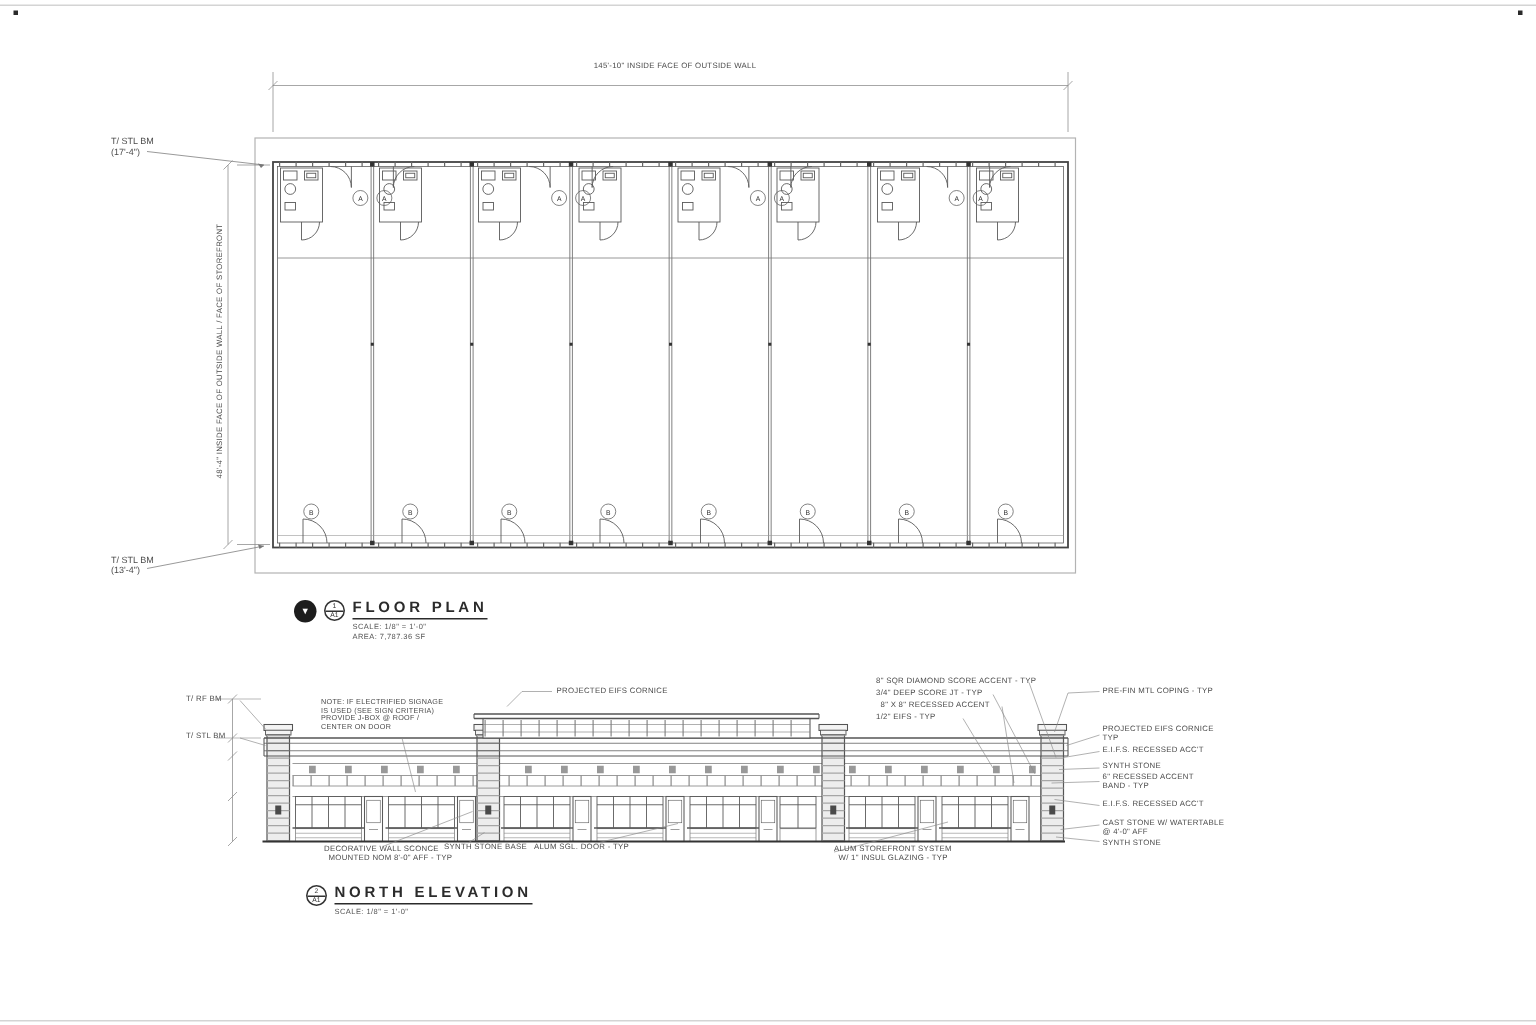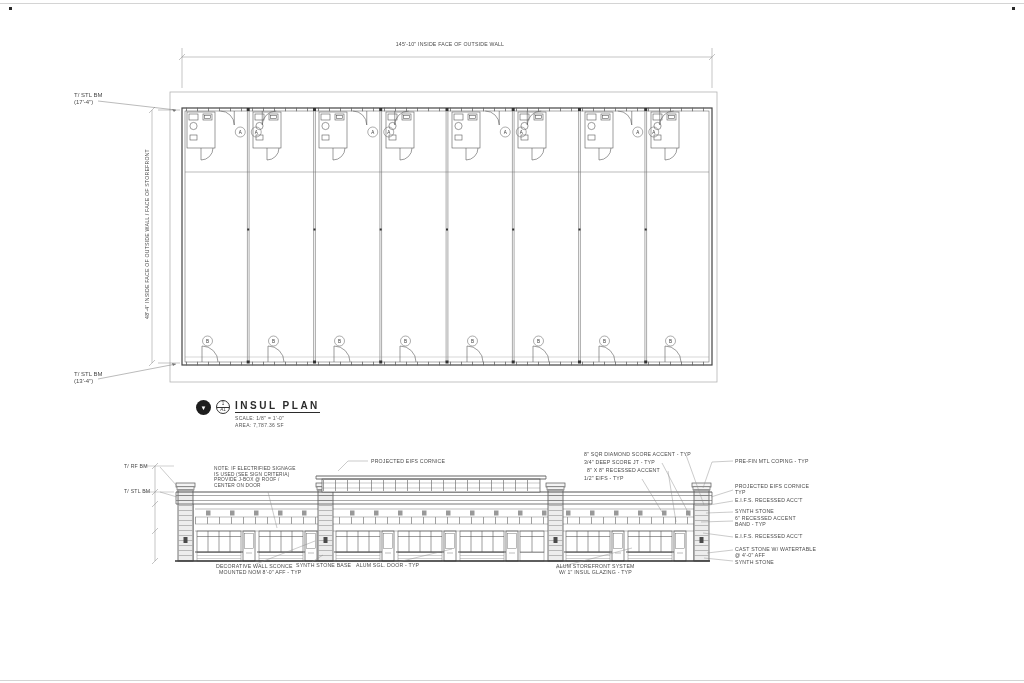--- a/index.html
+++ b/index.html
@@ -241,21 +241,21 @@
 
   <div class="t rot" style="left:47px;top:231px;width:200px">48'-4" INSIDE FACE OF OUTSIDE WALL / FACE OF STOREFRONT</div>
 
   <div class="titleRow" style="left:196px;top:400px">
     <div class="northDot">▼</div>
     <div class="bubble">
       <span class="top">1</span>
       <span class="bot">A1</span>
     </div>
     <div>
-      <div class="dTitle">INSUL PLAN</div>
+      <div class="dTitle">FLOOR PLAN</div>
       <div class="dSub">SCALE: 1/8" = 1'-0"</div>
       <div class="dSub">AREA: 7,787.36 SF</div>
     </div>
   </div>
 
   <div class="t" style="left:124px;top:463px">T/ RF BM</div>
   <div class="t" style="left:124px;top:488px">T/ STL BM</div>
 
   <div style="position:absolute;left:214px;top:466px">
     <div class="t" style="position:static;font-size:4.8px;line-height:5.6px">NOTE: IF ELECTRIFIED SIGNAGE</div>
@@ -283,14 +283,24 @@
   <div class="t" style="left:735px;top:552px">@ 4'-0" AFF</div>
   <div class="t" style="left:735px;top:559px">SYNTH STONE</div>
 
   <div class="t" style="left:216px;top:563px">DECORATIVE WALL SCONCE</div>
   <div class="t" style="left:219px;top:569px">MOUNTED NOM 8'-0" AFF - TYP</div>
   <div class="t" style="left:296px;top:562px">SYNTH STONE BASE</div>
   <div class="t" style="left:356px;top:562px">ALUM SGL. DOOR - TYP</div>
   <div class="t" style="left:556px;top:563px">ALUM STOREFRONT SYSTEM</div>
   <div class="t" style="left:559px;top:569px">W/ 1" INSUL GLAZING - TYP</div>
 
+  <div class="titleRow" style="left:204px;top:590px">
+    <div class="bubble">
+      <span class="top">2</span>
+      <span class="bot">A1</span>
+    </div>
+    <div>
+      <div class="dTitle">NORTH ELEVATION</div>
+      <div class="dSub">SCALE: 1/8" = 1'-0"</div>
+    </div>
+  </div>
 
 </div>
 
 </body></html>

